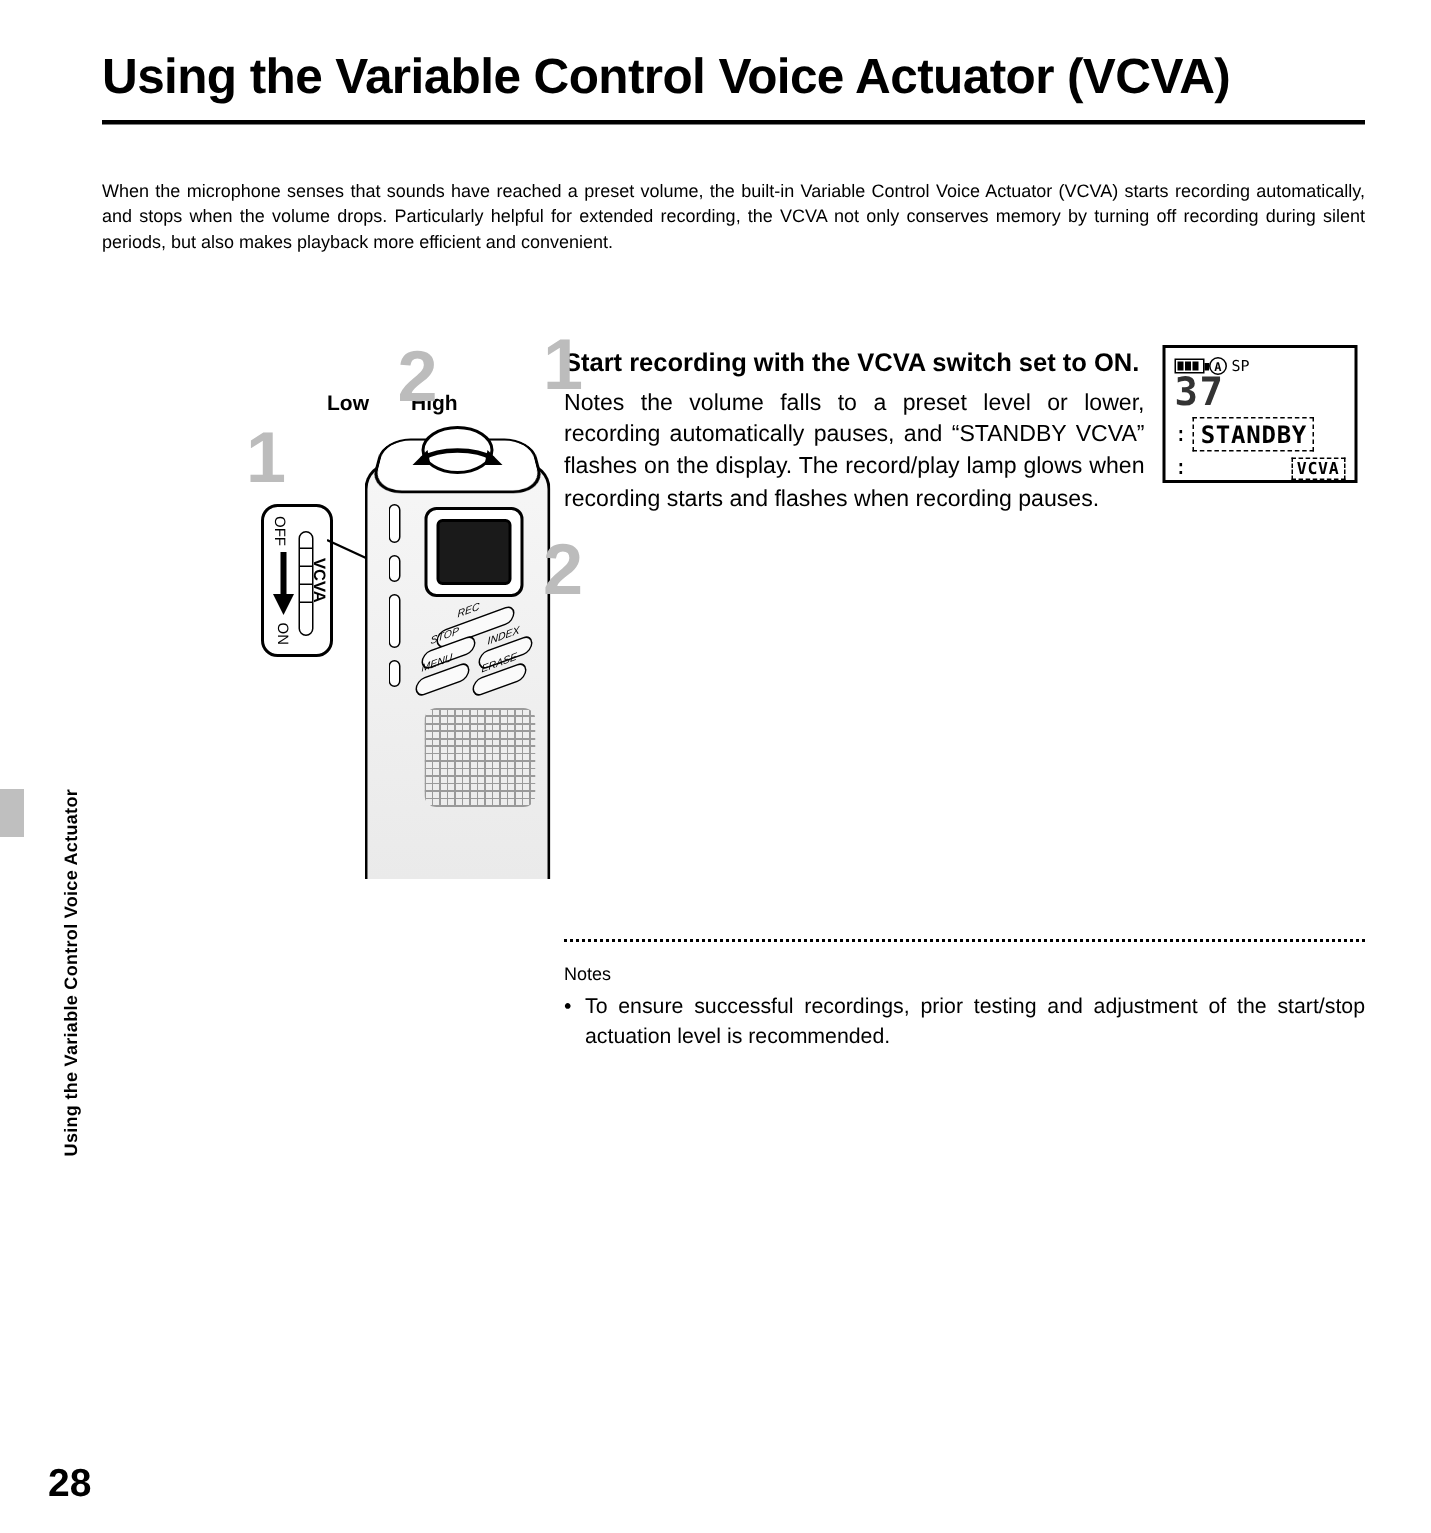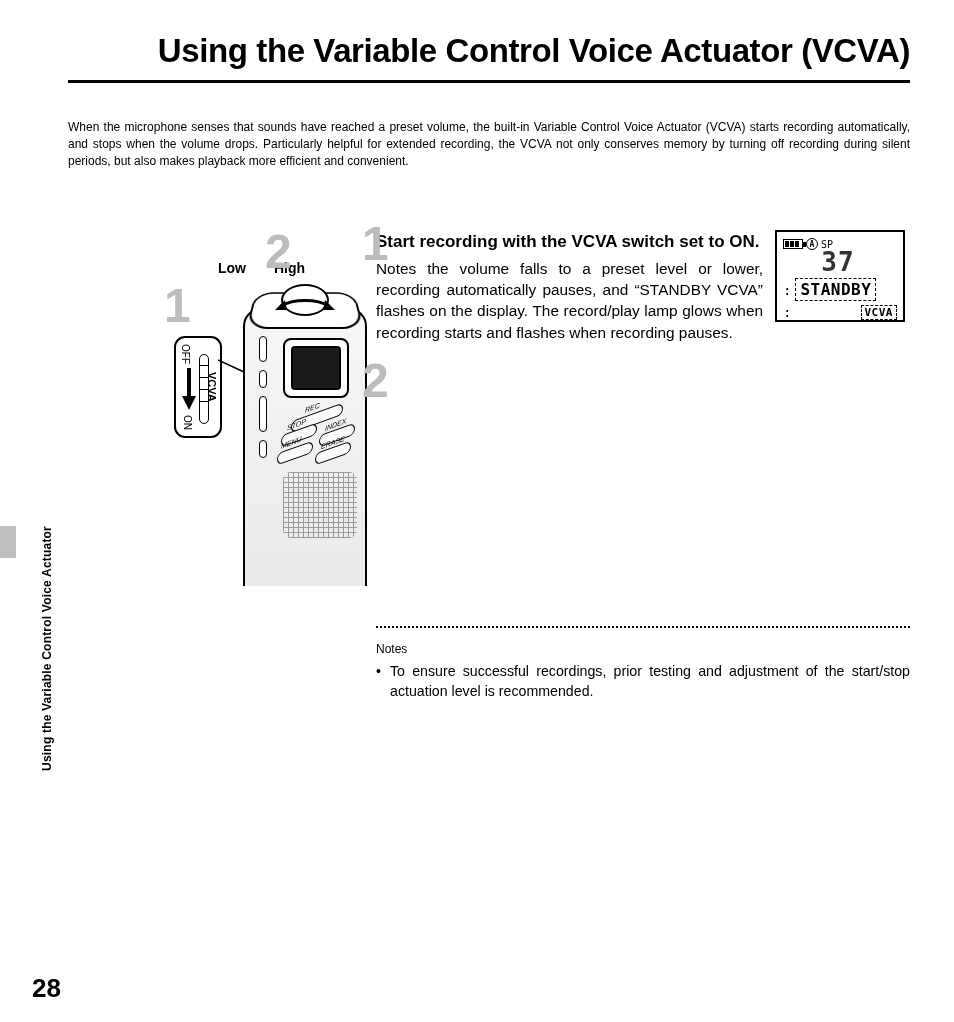--- a/index.html
+++ b/index.html
@@ -8,21 +8,21 @@
     background:#fff;color:#000;
     font-family:Helvetica,Arial,sans-serif;
     position:relative;
   }
   .page{
     padding:32px 44px 0 68px;
   }
   h1{
     font-size:33px;font-weight:800;
     letter-spacing:-0.4px;
-    text-align:right;
+    text-align:left;
     border-bottom:3px solid #000;
     padding-bottom:10px;
     margin-bottom:36px;
   }
   .intro{
     font-size:12px;line-height:1.42;
     text-align:justify;
     margin-bottom:60px;
   }
   .columns{
@@ -159,21 +159,21 @@
     font-family:monospace;
     position:relative;
   }
   .lcd-top{display:flex;align-items:center;gap:3px;font-size:10px;height:14px}
   .bat{display:inline-block;width:20px;height:10px;border:1.5px solid #000;position:relative}
   .bat::after{content:"";position:absolute;right:-4px;top:2px;width:3px;height:5px;background:#000}
   .bat i{position:absolute;top:1px;width:4px;height:6px;background:#000}
   .bat i:nth-child(1){left:1px}.bat i:nth-child(2){left:6px}.bat i:nth-child(3){left:11px}
   .circ{display:inline-flex;width:12px;height:12px;border:1.3px solid #000;border-radius:50%;
     align-items:center;justify-content:center;font-size:8px;font-weight:700}
-  .seg{font-family:monospace;font-size:26px;letter-spacing:1px;text-align:center;
+  .seg{font-family:monospace;font-size:26px;letter-spacing:1px;text-align:left;
     padding-right:4px;line-height:1;margin-top:-2px;font-weight:600;color:#333}
   .lcd-line{display:flex;align-items:center;gap:4px;margin-top:3px}
   .dashbox{border:1.4px dashed #000;padding:1px 4px;font-size:16px;font-weight:700;
     letter-spacing:0.5px}
   .small-dash{font-size:11px;padding:0 3px;margin-left:auto}
 
   
   .side-tab{
     position:absolute;left:0;top:526px;width:26px;height:360px;
     display:flex;align-items:flex-start;

